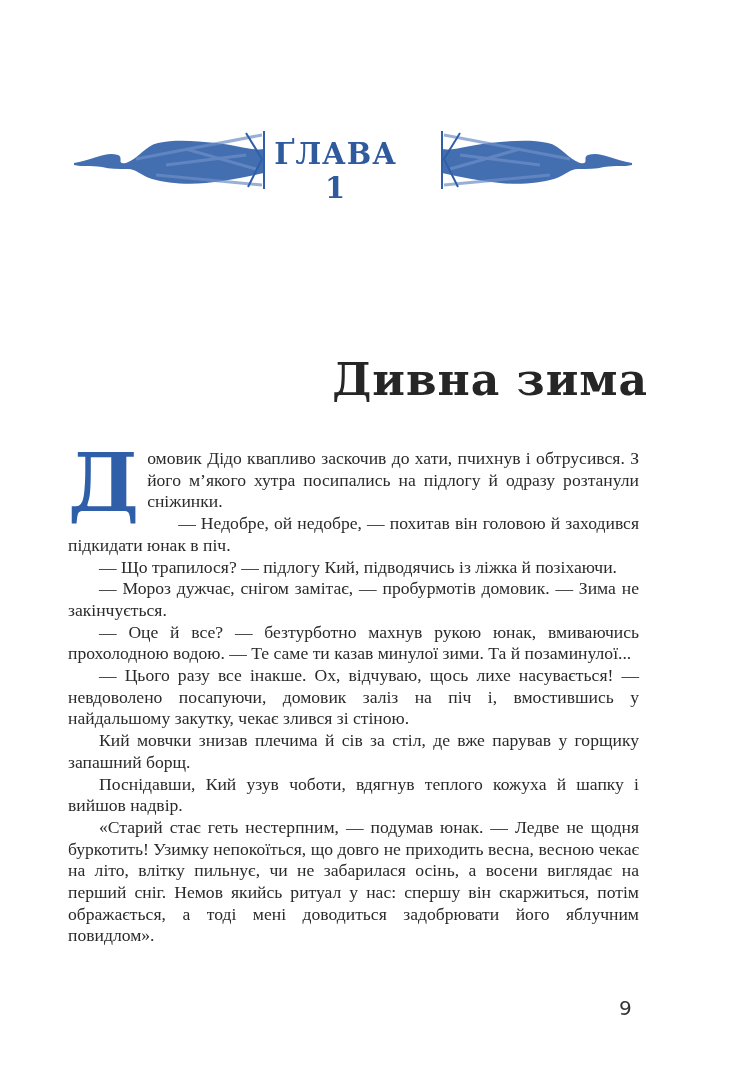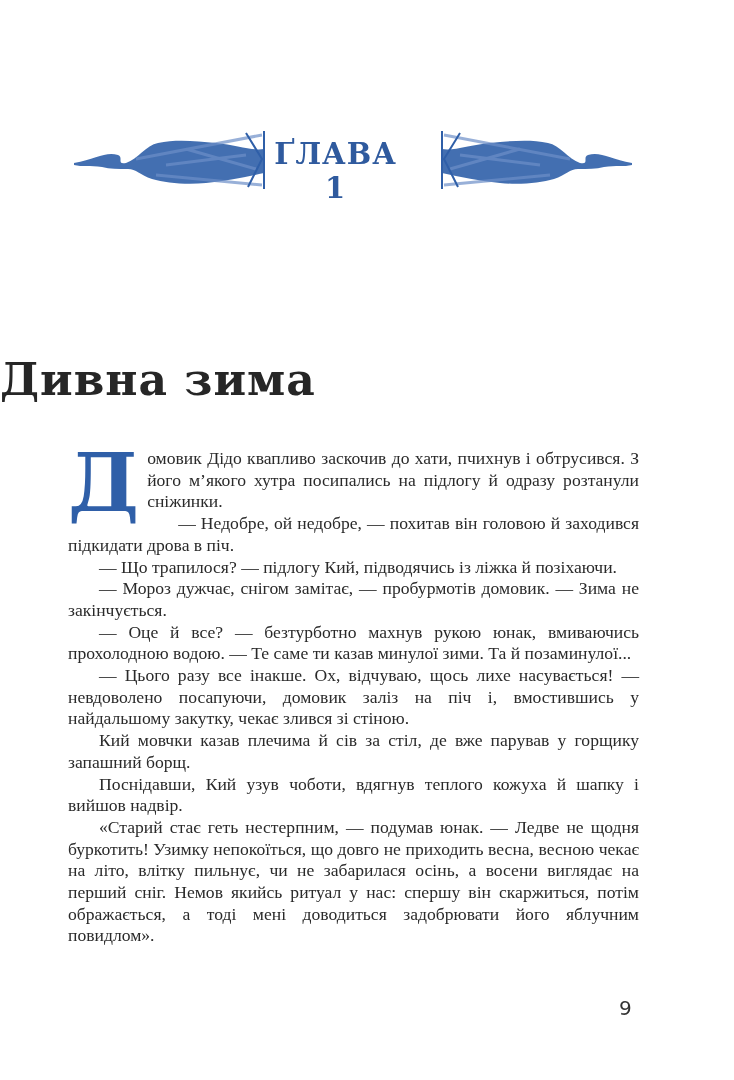--- a/index.html
+++ b/index.html
@@ -2,21 +2,21 @@
 <html><head>
   <meta charset="utf-8">
   <style>
     html, body { margin: 0; padding: 0; background: #ffffff; }
     body { width: 734px; height: 1080px; position: relative; overflow: hidden; font-family: "DejaVu Serif", serif; color: #262626; }
     .chapter-head { position: absolute; top: 125px; left: 66px; width: 574px; height: 70px; }
     .flourish { position: absolute; top: 4px; width: 200px; height: 62px; }
     .flourish.left { left: 0; }
     .flourish.right { right: 0; transform: scaleX(-1); }
     .chapter-label { position: absolute; left: 200px; width: 139px; top: 12px; text-align: center; font-family: "DejaVu Serif", serif; font-size: 29px; font-weight: bold; letter-spacing: 1px; color: #2f5a9e; }
-    .title { position: absolute; top: 325px; left: 0; width: 648px; text-align: left; font-family: "DejaVu Serif", serif; font-size: 44px; color: #262626; letter-spacing: 1px; }
+    .title { position: absolute; top: 325px; left: 0; width: 648px; text-align: right; font-family: "DejaVu Serif", serif; font-size: 44px; color: #262626; letter-spacing: 1px; }
     .text { position: absolute; top: 448px; left: 68px; width: 571px; font-family: "Liberation Serif", serif; font-size: 17.6px; line-height: 21.7px; text-align: justify; color: #2a2a2a; }
     .text p { margin: 0; text-indent: 31px; }
     .text p.first { text-indent: 0; }
     .dropcap { float: left; font-family: "DejaVu Serif", serif; font-size: 80px; line-height: 66px; color: #2f5fa8; margin: 2px 8px 0 0; font-weight: bold; }
     .page-number { position: absolute; top: 996px; left: 619px; font-family: "DejaVu Sans", sans-serif; font-size: 20px; color: #333; }
   </style>
 </head>
 <body>
 
 <div class="chapter-head">
@@ -32,23 +32,23 @@
     <path d="M70 30 L196 6 M90 46 L196 56 M120 20 L190 40 M100 36 L180 26" stroke="#6d8fc8" stroke-width="3" opacity="0.7"></path>
     <path d="M180 4 L196 30 L182 58" stroke="#2f5fa8" stroke-width="2" fill="none"></path>
     <line x1="198" y1="2" x2="198" y2="60" stroke="#2f5fa8" stroke-width="2"></line>
   </svg>
 </div>
 
 <h1 class="title">Дивна зима</h1>
 
 <div class="text">
   <p class="first"><span class="dropcap">Д</span><span>омовик Дідо квапливо заскочив до хати, пчихнув і обтрусився. З його м’якого хутра посипались на підлогу й одразу розтанули сніжинки.</span></p>
-  <p>— Недобре, ой недобре, — похитав він головою й заходився підкидати дрова в піч.</p>
+  <p>— Недобре, ой недобре, — похитав він головою й заходився підкидати юнак в піч.</p>
   <p>— Що трапилося? — підлогу Кий, підводячись із ліжка й позіхаючи.</p>
   <p>— Мороз дужчає, снігом замітає, — пробурмотів домовик. — Зима не закінчується.</p>
   <p>— Оце й все? — безтурботно махнув рукою юнак, вмиваючись прохолодною водою. — Те саме ти казав минулої зими. Та й позаминулої...</p>
   <p>— Цього разу все інакше. Ох, відчуваю, щось лихе насувається! — невдоволено посапуючи, домовик заліз на піч і, вмостившись у найдальшому закутку, чекає злився зі стіною.</p>
-  <p>Кий мовчки казав плечима й сів за стіл, де вже парував у горщику запашний борщ.</p>
+  <p>Кий мовчки знизав плечима й сів за стіл, де вже парував у горщику запашний борщ.</p>
   <p>Поснідавши, Кий узув чоботи, вдягнув теплого кожуха й шапку і вийшов надвір.</p>
   <p>«Старий стає геть нестерпним, — подумав юнак. — Ледве не щодня буркотить! Узимку непокоїться, що довго не приходить весна, весною чекає на літо, влітку пильнує, чи не забарилася осінь, а восени виглядає на перший сніг. Немов якийсь ритуал у нас: спершу він скаржиться, потім ображається, а тоді мені доводиться задобрювати його яблучним повидлом».</p>
 </div>
 
 <div class="page-number">9</div>
 
 </body></html>

